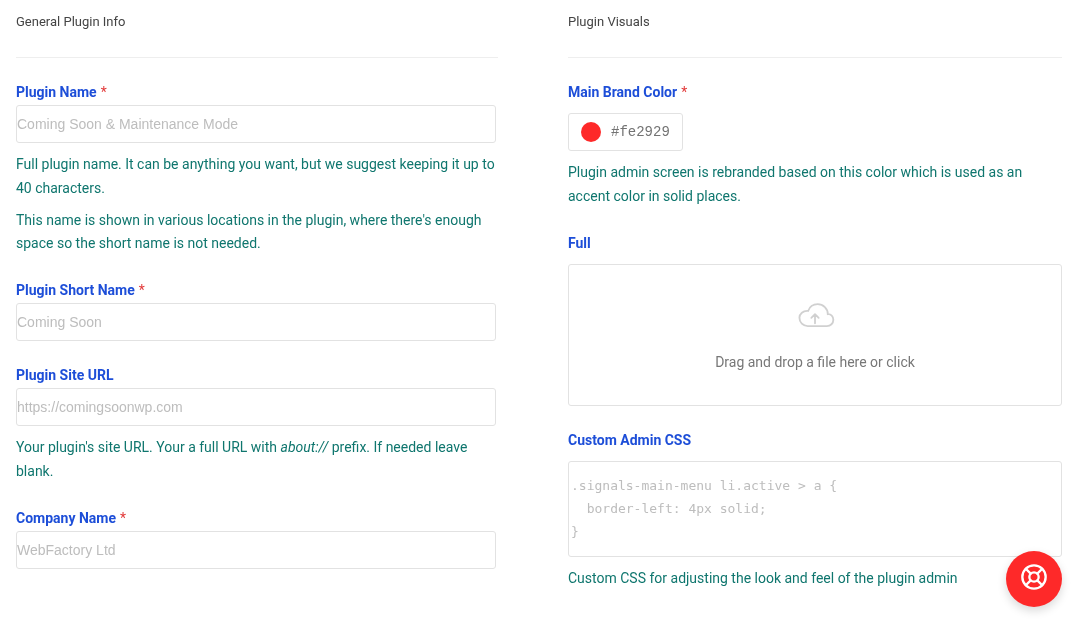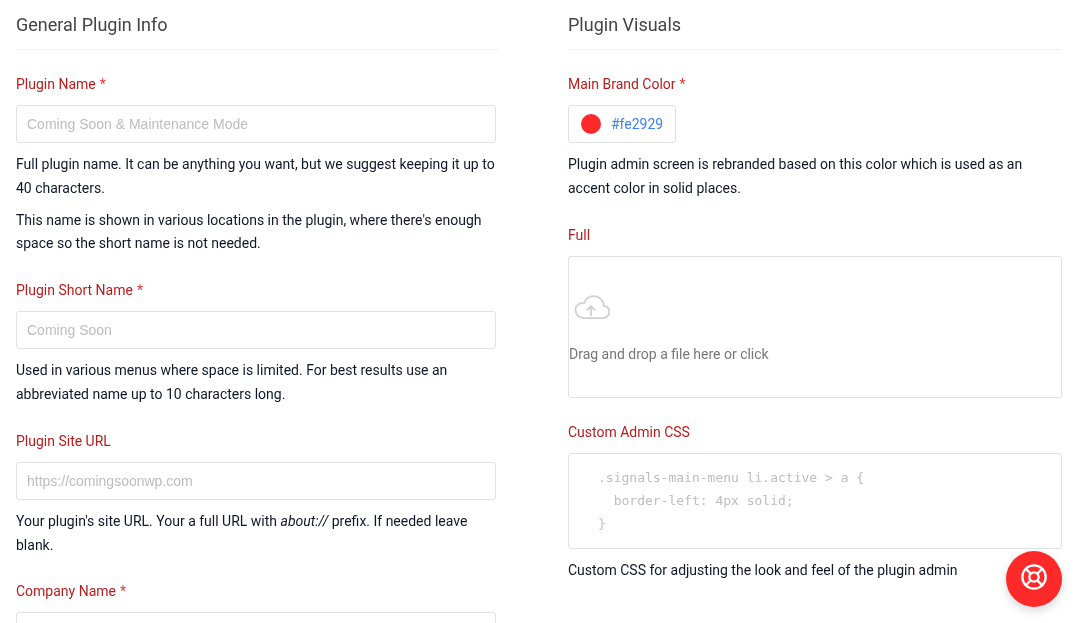--- a/index.html
+++ b/index.html
@@ -30,101 +30,104 @@
       padding-right: 0;
       max-width: 498px;
     }
     .col-right {
       padding-left: 22px;
       padding-right: 18px;
       max-width: 534px;
       position: relative;
     }
     .section-title {
-      font-size: 18px;
+      font-size: 13px;
       font-weight: 400;
       color: #444;
       padding-top: 14px;
-      padding-bottom: 14px;
+      padding-bottom: 28px;
       border-bottom: 1px solid #eee;
     }
     .field {
       margin-top: 24px;
     }
     .label {
       font-size: 14px;
-      color: #b91c1c;
+      color: #1d4ed8;
+      font-weight: bold;
     }
     .req {
       color: #e23a3a;
       margin-left: 4px;
       font-size: 14px;
     }
     .input {
       width: 100%;
       max-width: 480px;
-      margin-top: 12px;
-      padding: 10px 10px;
+      margin-top: 4px;
+      padding: 10px 0;
       border: 1px solid #e2e2e2;
       border-radius: 3px;
       font-size: 14px;
       color: #333;
       background: #fff;
     }
     .input::placeholder {
       color: #bdbdbd;
     }
     .help {
       margin-top: 10px;
       font-size: 14px;
       line-height: 1.7;
-      color: #0f172a;
+      color: #0f766e;
     }
     .help .italic {
       font-style: italic;
     }
     .color-box {
       display: inline-flex;
       align-items: center;
       gap: 10px;
       border: 1px solid #e2e2e2;
       border-radius: 3px;
       padding: 8px 12px;
       margin-top: 12px;
       font-size: 14px;
-      color: #3b82f6;
+      color: #737373;
+      font-family: Liberation Mono, monospace;
     }
     .color-swatch {
       width: 20px;
       height: 20px;
       border-radius: 50%;
       background: #fe2929;
     }
     .logo-drop {
       margin-top: 12px;
       border: 1px solid #e2e2e2;
       border-radius: 3px;
       height: 142px;
       display: flex;
       flex-direction: column;
+      align-items: center;
       justify-content: center;
       gap: 18px;
       color: #777;
       font-size: 14px;
     }
     .logo-drop svg {
       width: 44px;
       height: 34px;
       opacity: 0.45;
     }
     .css-box {
       margin-top: 12px;
       border: 1px solid #e2e2e2;
       border-radius: 3px;
-      padding: 12px 29px;
+      padding: 12px 2px;
       font-family: ui-monospace, SFMono-Regular, Menlo, Consolas, monospace;
       font-size: 13px;
       color: #bdbdbd;
       line-height: 1.8;
       white-space: pre;
       min-height: 88px;
     }
     .fab {
       position: fixed;
       right: 18px;
@@ -171,21 +174,20 @@
     <div class="field">
       <span class="label">Plugin Name</span><span class="req">*</span>
       <input class="input" type="text" placeholder="Coming Soon &amp; Maintenance Mode" style="">
       <div class="help">Full plugin name. It can be anything you want, but we suggest keeping it up to 40 characters.</div>
       <div class="help" style="margin-top:8px;">This name is shown in various locations in the plugin, where there's enough space so the short name is not needed.</div>
     </div>
 
     <div class="field">
       <span class="label">Plugin Short Name</span><span class="req">*</span>
       <input class="input" type="text" placeholder="Coming Soon" style="">
-      <div class="help">Used in various menus where space is limited. For best results use an abbreviated name up to 10 characters long.</div>
     </div>
 
     <div class="field">
       <span class="label">Plugin Site URL</span>
       <input class="input" type="text" placeholder="https://comingsoonwp.com" style="">
       <div class="help">
         <span>Your plugin's site URL. Your a full URL with </span><span class="italic">about://</span><span> prefix. If needed leave blank.</span>
       </div>
     </div>
 

